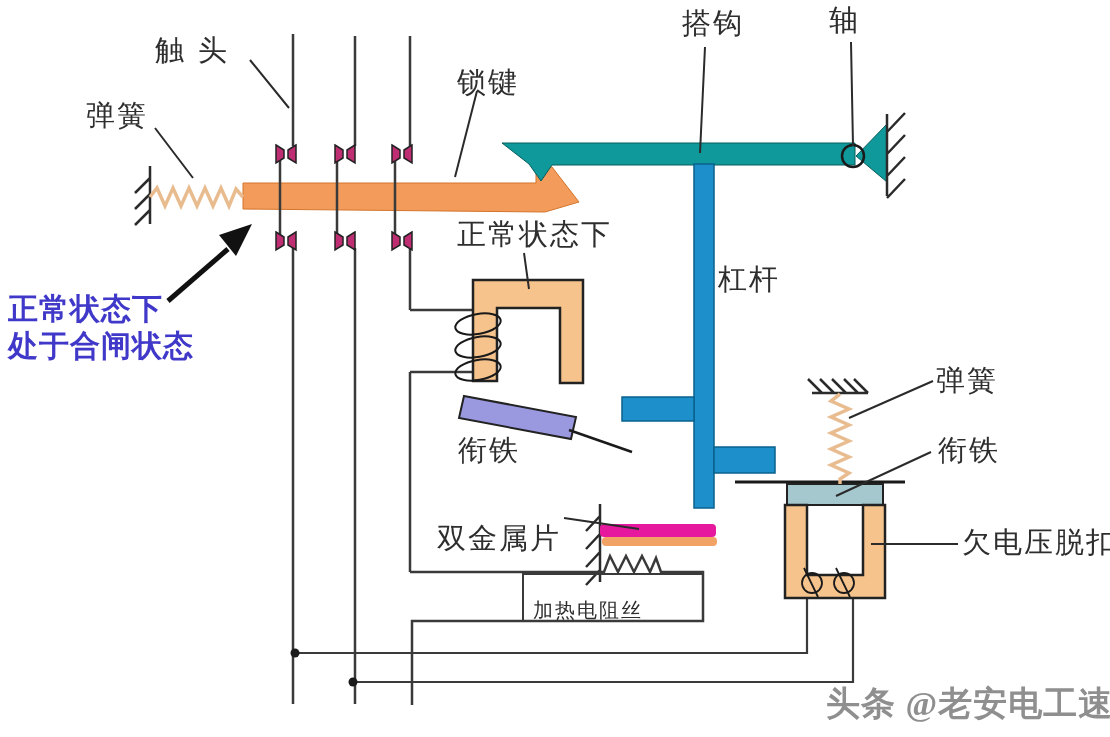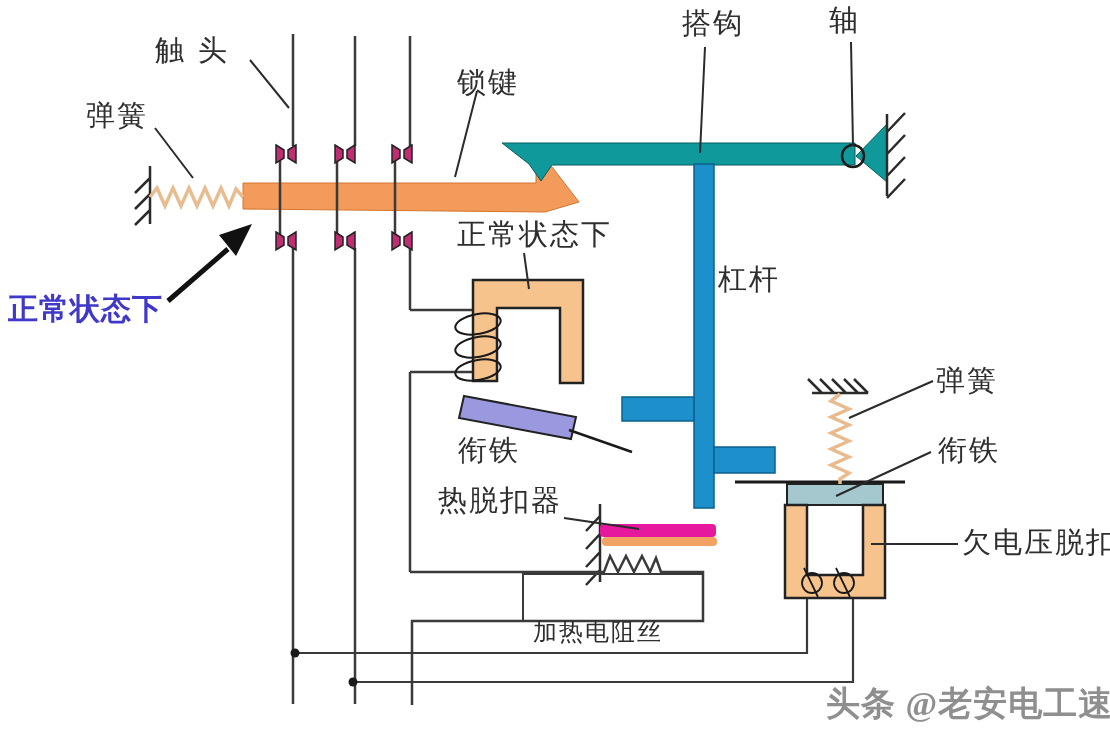--- a/index.html
+++ b/index.html
@@ -104,25 +104,26 @@
   </svg>
 
   <div class="lbl" style="left:86px;top:100px">弹簧</div>
   <div class="lbl" style="left:155px;top:35px;letter-spacing:14px">触头</div>
   <div class="lbl" style="left:457px;top:67px">锁键</div>
   <div class="lbl" style="left:682px;top:8px">搭钩</div>
   <div class="lbl" style="left:829px;top:5px">轴</div>
   <div class="lbl" style="left:718px;top:264px">杠杆</div>
   <div class="lbl" style="left:457px;top:219px">正常状态下</div>
   <div class="lbl" style="left:458px;top:435px">衔铁</div>
-  <div class="lbl" style="left:438px;top:485px">热脱扣器</div>
-  <div class="lbl" style="left:533px;top:620px;font-size:24px">加热电阻丝</div>
+  <div class="lbl" style="left:437px;top:523px">双金属片</div>
+  <div class="lbl" style="left:533px;top:600px;font-size:20px">加热电阻丝</div>
   <div class="lbl" style="left:936px;top:365px">弹簧</div>
   <div class="lbl" style="left:938px;top:435px">衔铁</div>
   <div class="lbl" style="left:962px;top:527px">欠电压脱扣器</div>
 
   <div class="annotation">
     <div>正常状态下</div>
+    <div>处于合闸状态</div>
   </div>
 
   <div class="watermark">头条 @老安电工速学</div>
 
 </div>
 
 </body></html>

